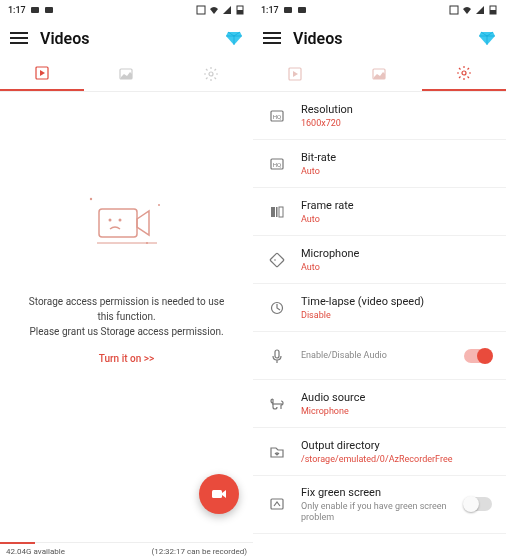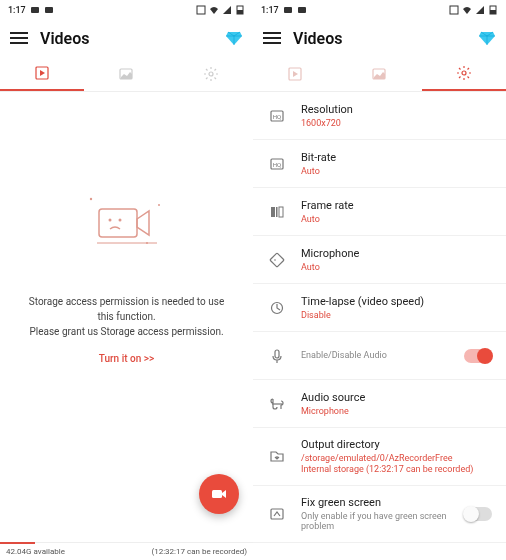--- a/index.html
+++ b/index.html
@@ -309,21 +309,20 @@
           <div class="srow">
             <div class="sico">
               <svg viewBox="0 0 16 16">
                 <path d="M2 4 L7 4 L9 6 L14 6 L14 13 L2 13 Z" fill="none" stroke="#777" stroke-width="1.2"></path>
                 <path d="M8 8 L8 11 M6 9 L8 11 L10 9" stroke="#777" stroke-width="1.2" fill="none"></path>
               </svg>
             </div>
             <div class="sbody">
               <div class="stitle">Output directory</div>
               <div class="ssub">/storage/emulated/0/AzRecorderFree</div>
-              <div class="ssub">Internal storage (12:32:17 can be recorded)</div>
             </div>
           </div>
           <div class="srow">
             <div class="sico">
               <svg viewBox="0 0 16 16">
                 <rect x="2" y="3" width="12" height="10" rx="1" fill="none" stroke="#777" stroke-width="1.2"></rect>
                 <path d="M5 10 L8 6 L11 10" stroke="#777" stroke-width="1.2" fill="none"></path>
               </svg>
             </div>
             <div class="sbody">

